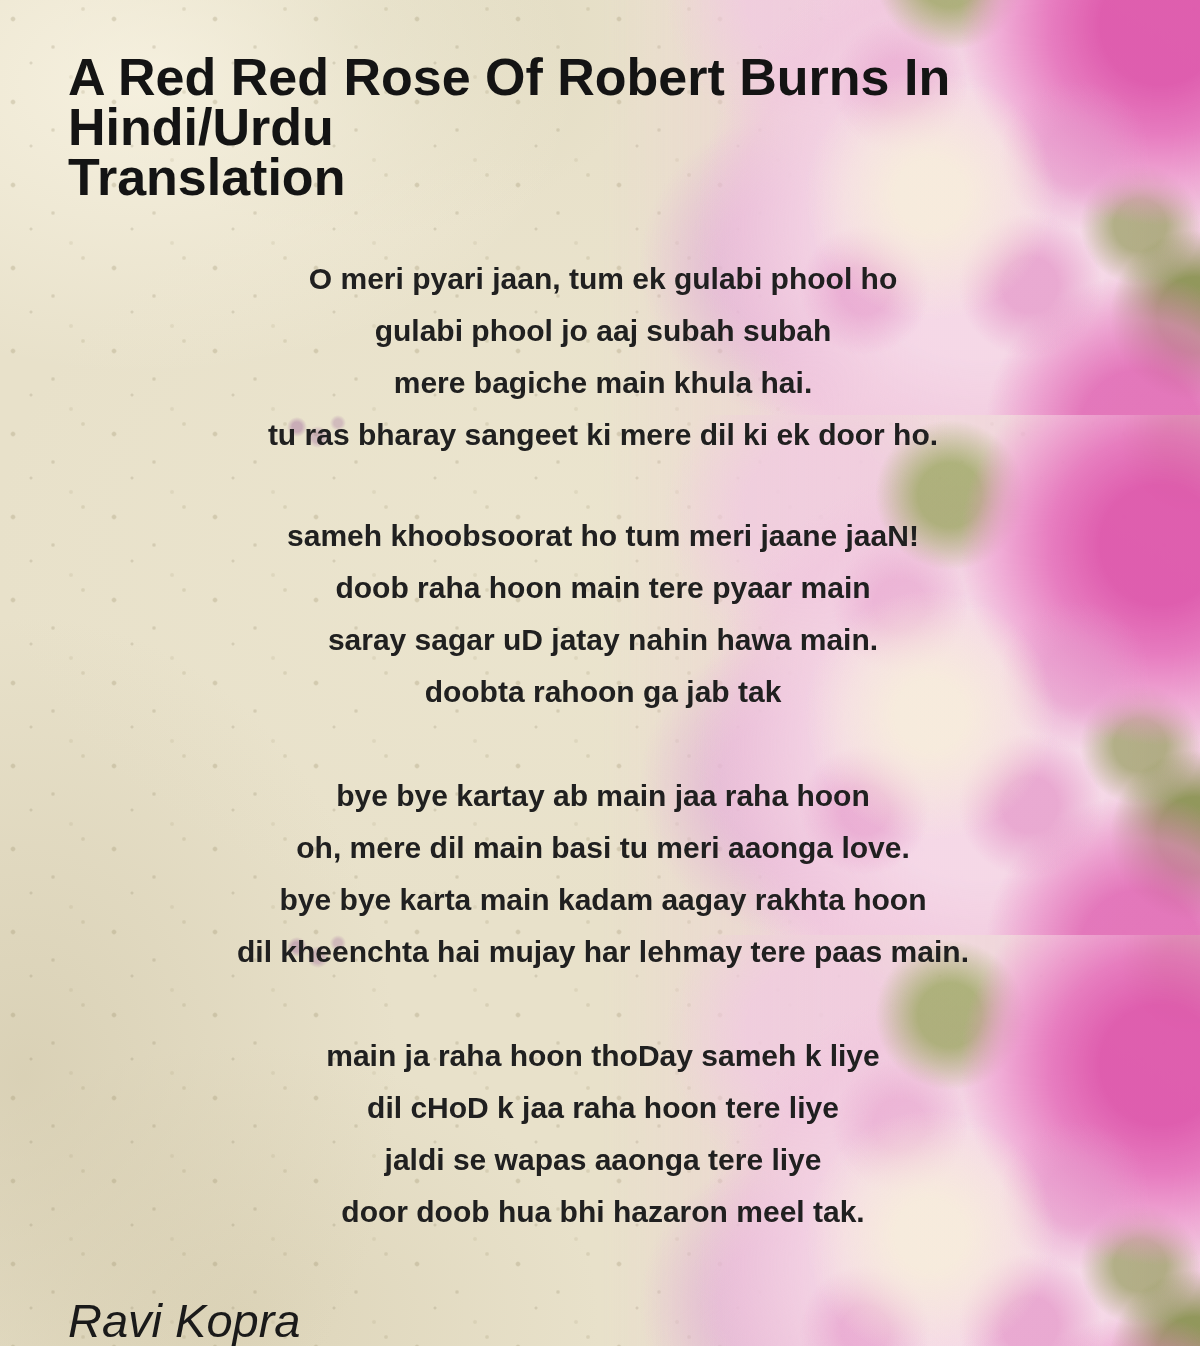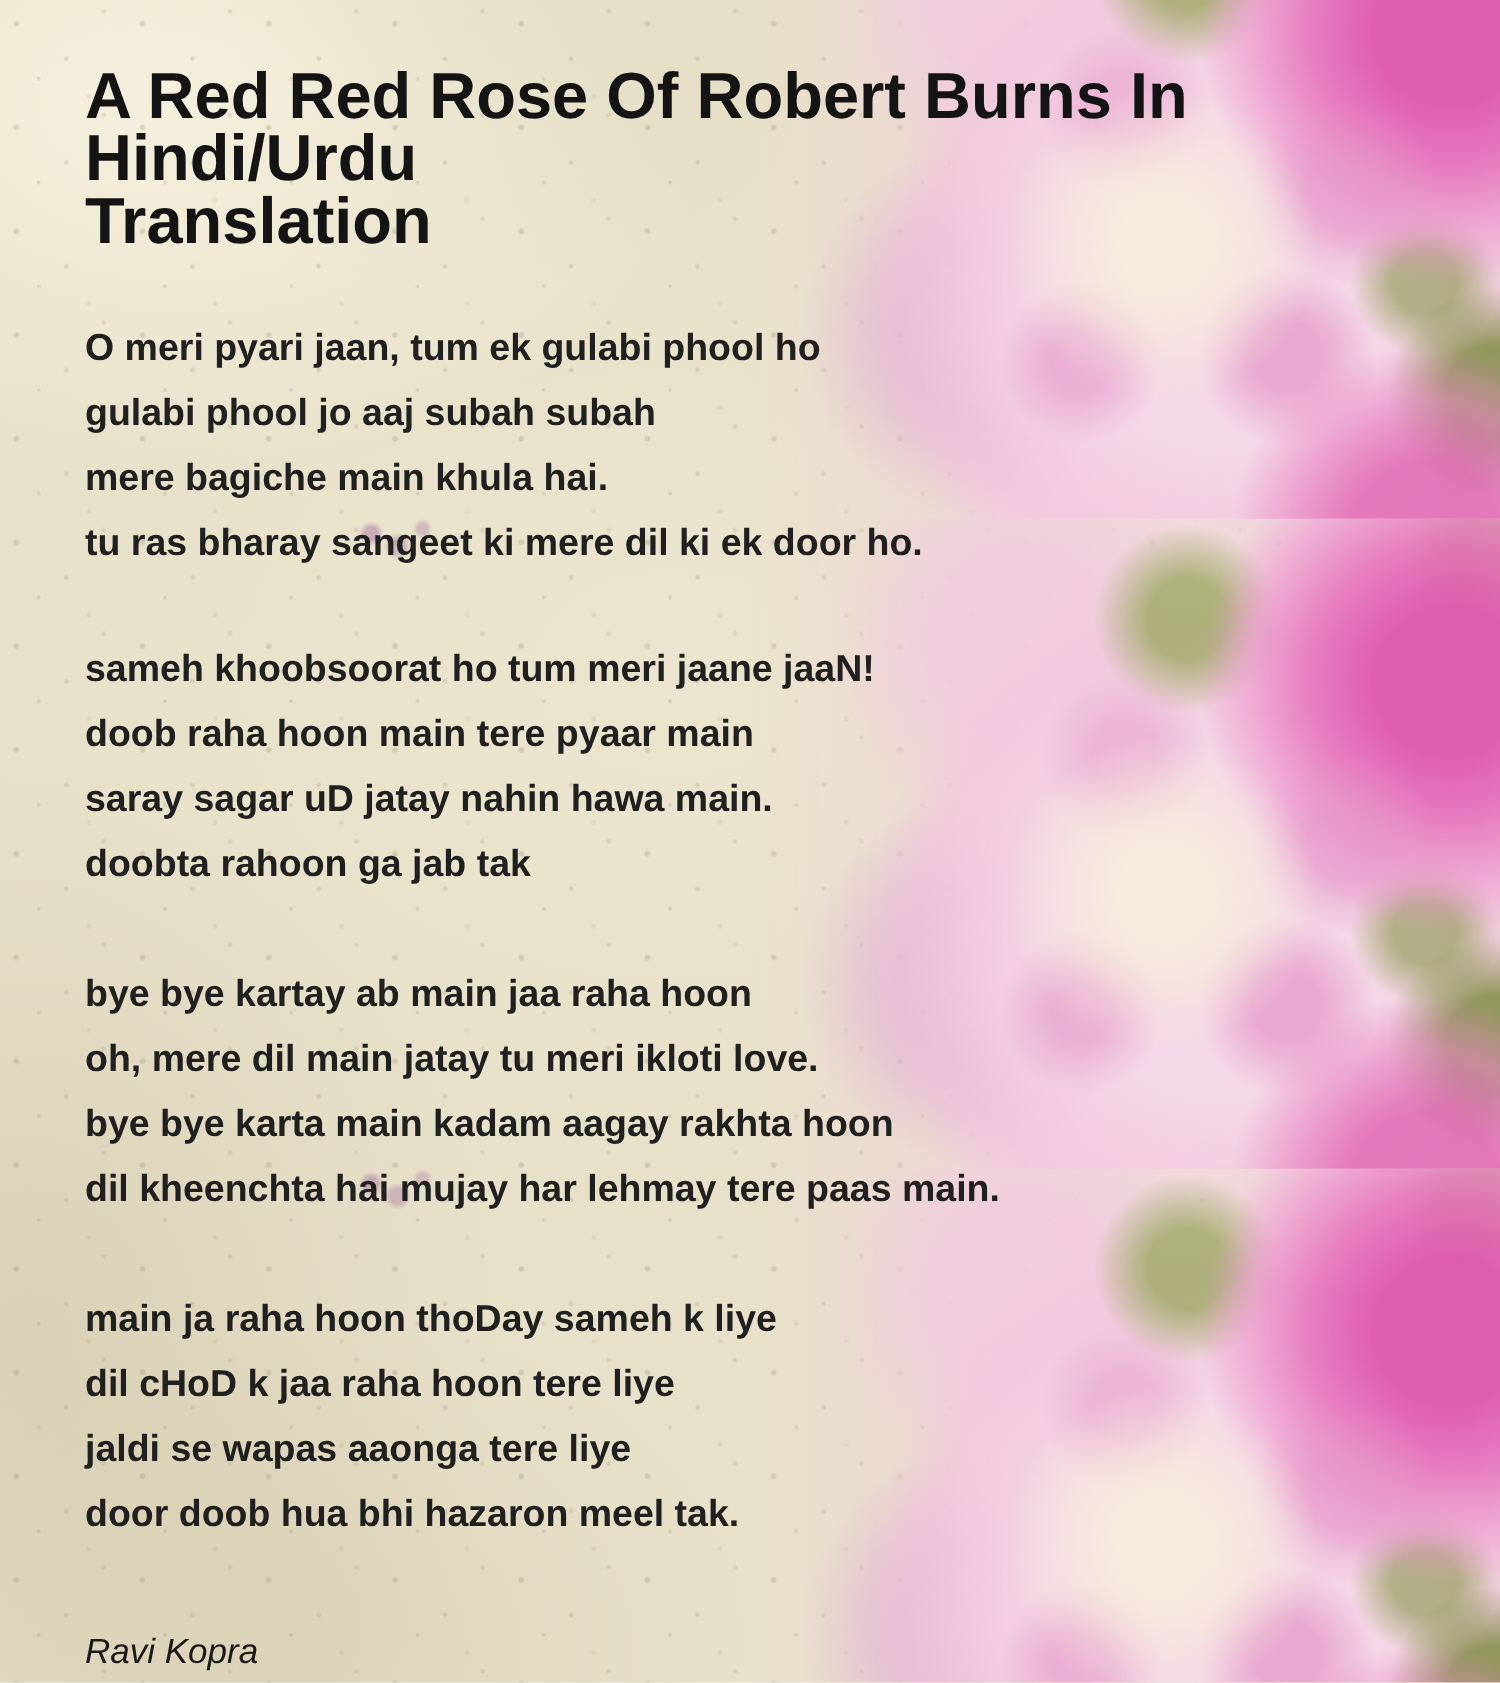--- a/index.html
+++ b/index.html
@@ -77,31 +77,32 @@
     line-height: 50px;
     font-weight: bold;
     color: #141414;
   }
   .title-line { display: block; }
   .stanza {
     font-weight: bold;
     font-size: 30px;
     line-height: 52px;
     color: #202020;
+    text-align: center;
   }
   .stanza-1 { margin-top: 51px; }
   .stanza-2 { margin-top: 49px; }
   .stanza-3 { margin-top: 52px; }
   .stanza-4 { margin-top: 52px; }
   .poem-line { white-space: nowrap; }
   .author {
     margin-top: 62px;
     font-style: italic;
     font-weight: 400;
-    font-size: 28px;
+    font-size: 47px;
     line-height: 42px;
     color: #1a1a1a;
   }
 </style>
 </head>
 <body>
 
 <div class="page">
   <div class="paper-grain"></div>
   <div class="rose-bg"></div>
@@ -121,21 +122,21 @@
 
     <div class="stanza stanza-2">
       <div class="poem-line">sameh khoobsoorat ho tum meri jaane jaaN!</div>
       <div class="poem-line">doob raha hoon main tere pyaar main</div>
       <div class="poem-line">saray sagar uD jatay nahin hawa main.</div>
       <div class="poem-line">doobta rahoon ga jab tak</div>
     </div>
 
     <div class="stanza stanza-3">
       <div class="poem-line">bye bye kartay ab main jaa raha hoon</div>
-      <div class="poem-line">oh, mere dil main jatay tu meri ikloti love.</div>
+      <div class="poem-line">oh, mere dil main basi tu meri aaonga love.</div>
       <div class="poem-line">bye bye karta main kadam aagay rakhta hoon</div>
       <div class="poem-line">dil kheenchta hai mujay har lehmay tere paas main.</div>
     </div>
 
     <div class="stanza stanza-4">
       <div class="poem-line">main ja raha hoon thoDay sameh k liye</div>
       <div class="poem-line">dil cHoD k jaa raha hoon tere liye</div>
       <div class="poem-line">jaldi se wapas aaonga tere liye</div>
       <div class="poem-line">door doob hua bhi hazaron meel tak.</div>
     </div>

